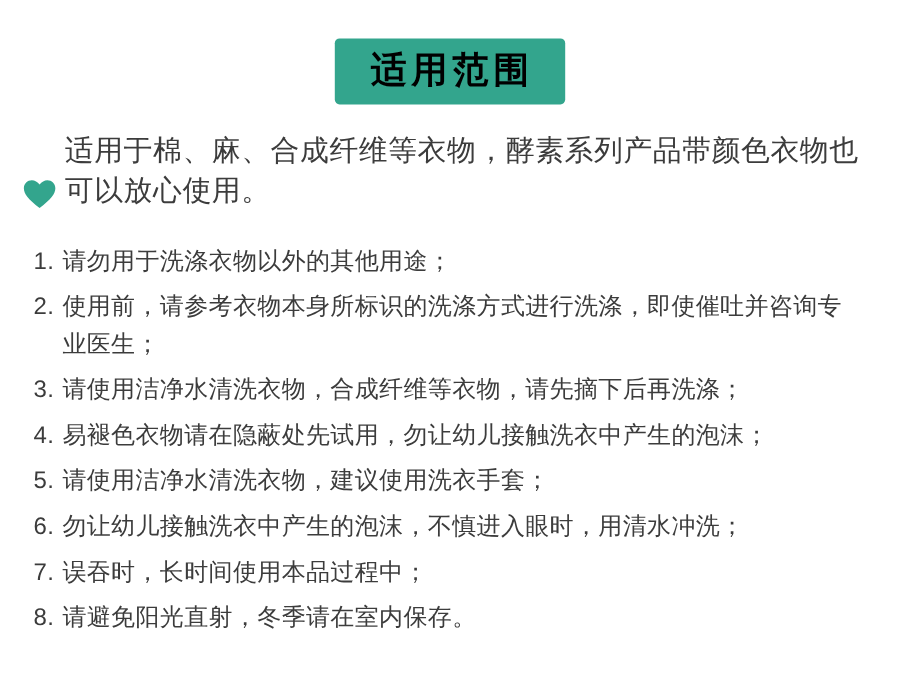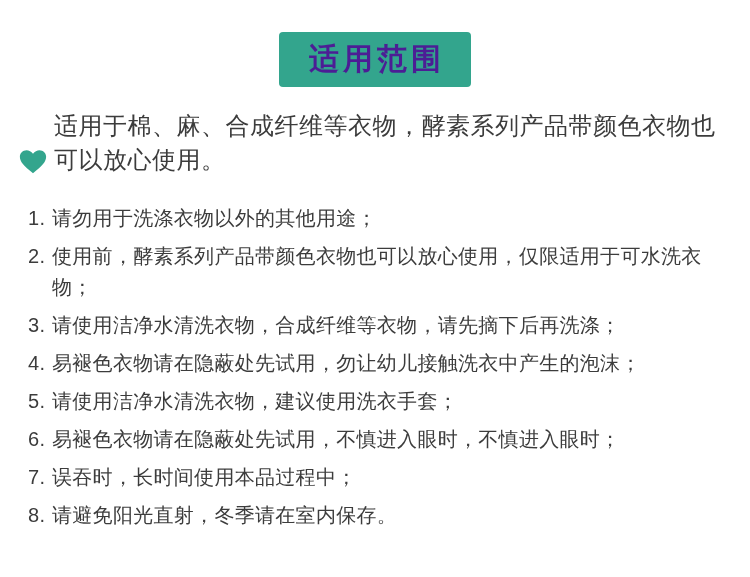--- a/index.html
+++ b/index.html
@@ -20,21 +20,21 @@
     height: 577px;
     box-sizing: border-box;
   }
   .heading-wrap {
     display: flex;
     justify-content: center;
   }
   .heading {
     display: inline-block;
     background: #33a58d;
-    color: #4c1d95;
+    color: #000000;
     font-size: 30px;
     font-weight: bold;
     letter-spacing: 4px;
     padding: 10px 26px 12px 30px;
     border-radius: 4px;
     line-height: 1.1;
   }
   #heading-scope {
     margin-top: 32px;
   }
@@ -101,37 +101,37 @@
   </div>
 
 
   <ul class="notice-list">
     <li class="notice-item">
       <span class="notice-num">1.</span>
       <span class="notice-text">请勿用于洗涤衣物以外的其他用途；</span>
     </li>
     <li class="notice-item">
       <span class="notice-num">2.</span>
-      <span class="notice-text">使用前，酵素系列产品带颜色衣物也可以放心使用，仅限适用于可水洗衣物；</span>
+      <span class="notice-text">使用前，请参考衣物本身所标识的洗涤方式进行洗涤，即使催吐并咨询专业医生；</span>
     </li>
     <li class="notice-item">
       <span class="notice-num">3.</span>
       <span class="notice-text">请使用洁净水清洗衣物，合成纤维等衣物，请先摘下后再洗涤；</span>
     </li>
     <li class="notice-item">
       <span class="notice-num">4.</span>
       <span class="notice-text">易褪色衣物请在隐蔽处先试用，勿让幼儿接触洗衣中产生的泡沫；</span>
     </li>
     <li class="notice-item">
       <span class="notice-num">5.</span>
       <span class="notice-text">请使用洁净水清洗衣物，建议使用洗衣手套；</span>
     </li>
     <li class="notice-item">
       <span class="notice-num">6.</span>
-      <span class="notice-text">易褪色衣物请在隐蔽处先试用，不慎进入眼时，不慎进入眼时；</span>
+      <span class="notice-text">勿让幼儿接触洗衣中产生的泡沫，不慎进入眼时，用清水冲洗；</span>
     </li>
     <li class="notice-item">
       <span class="notice-num">7.</span>
       <span class="notice-text">误吞时，长时间使用本品过程中；</span>
     </li>
     <li class="notice-item">
       <span class="notice-num">8.</span>
       <span class="notice-text">请避免阳光直射，冬季请在室内保存。</span>
     </li>
   </ul>

